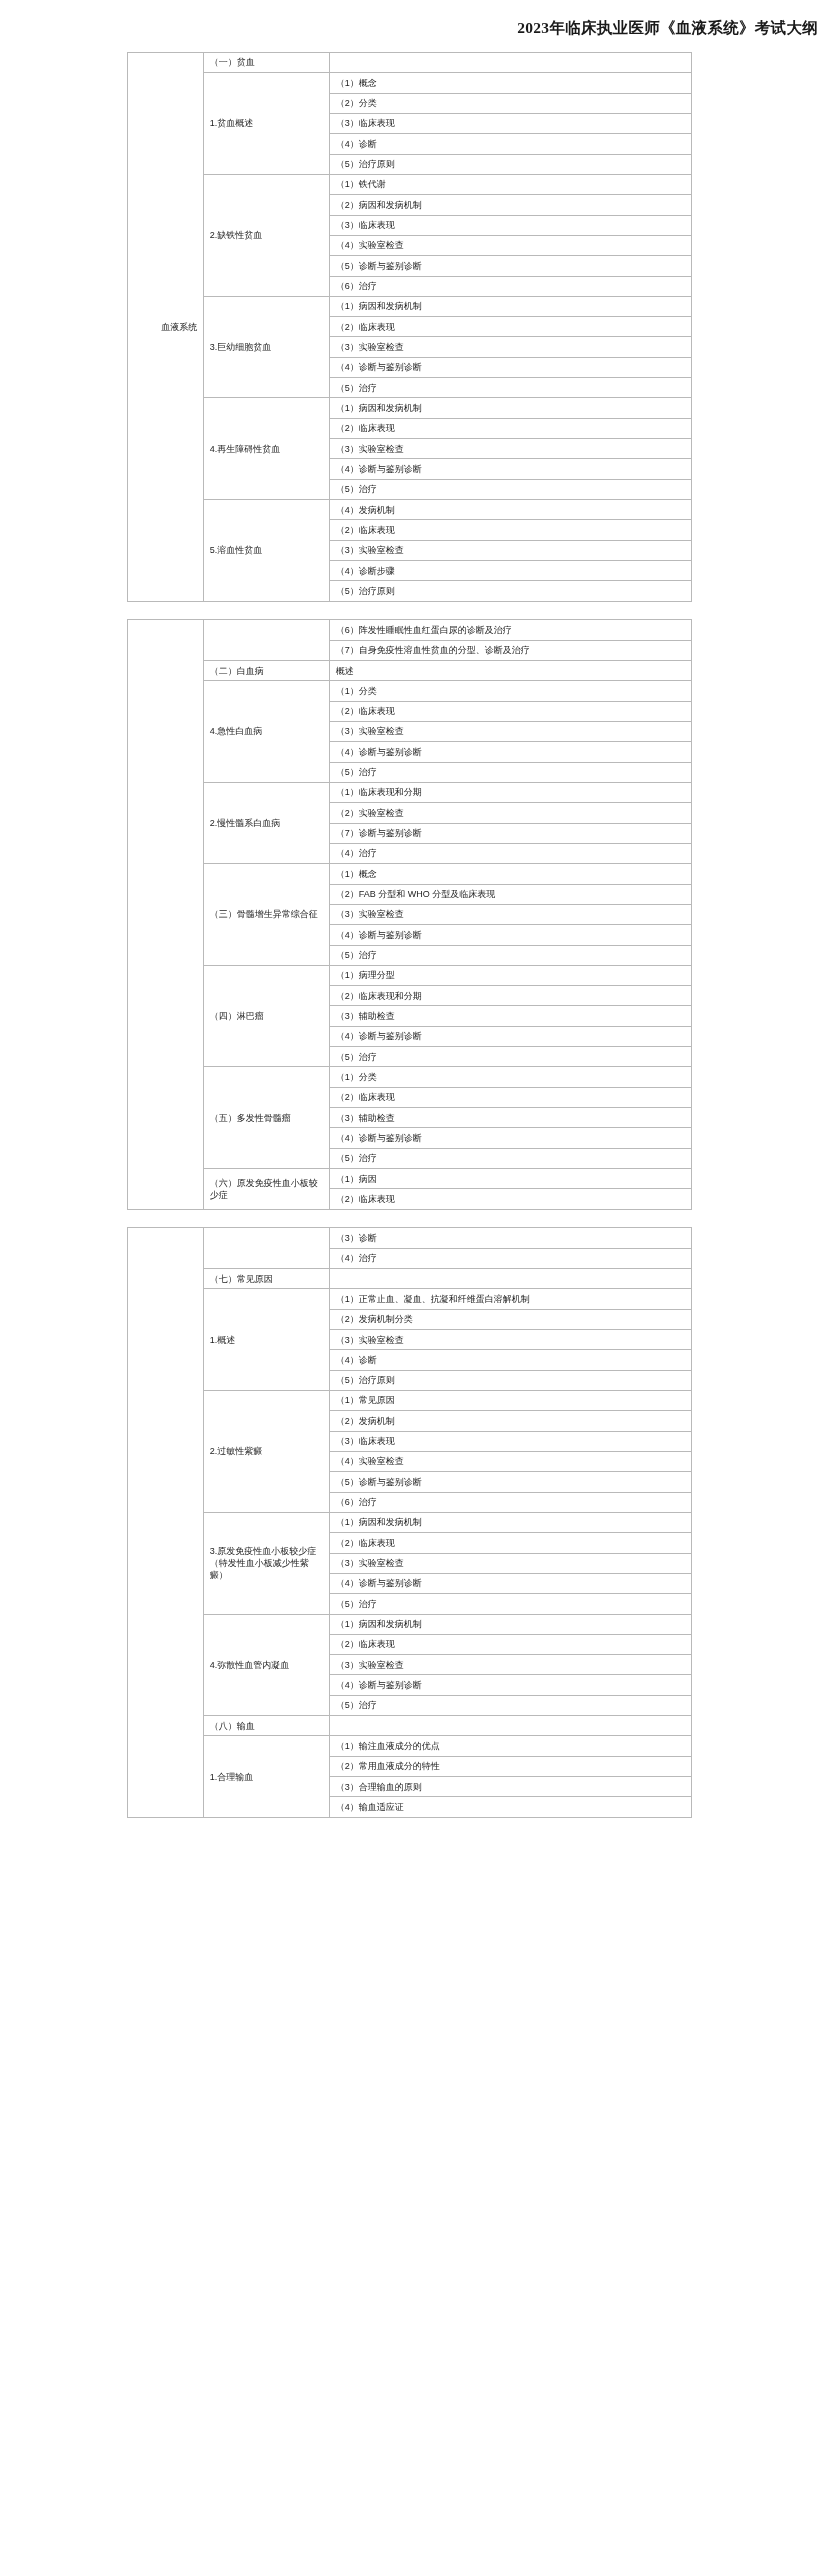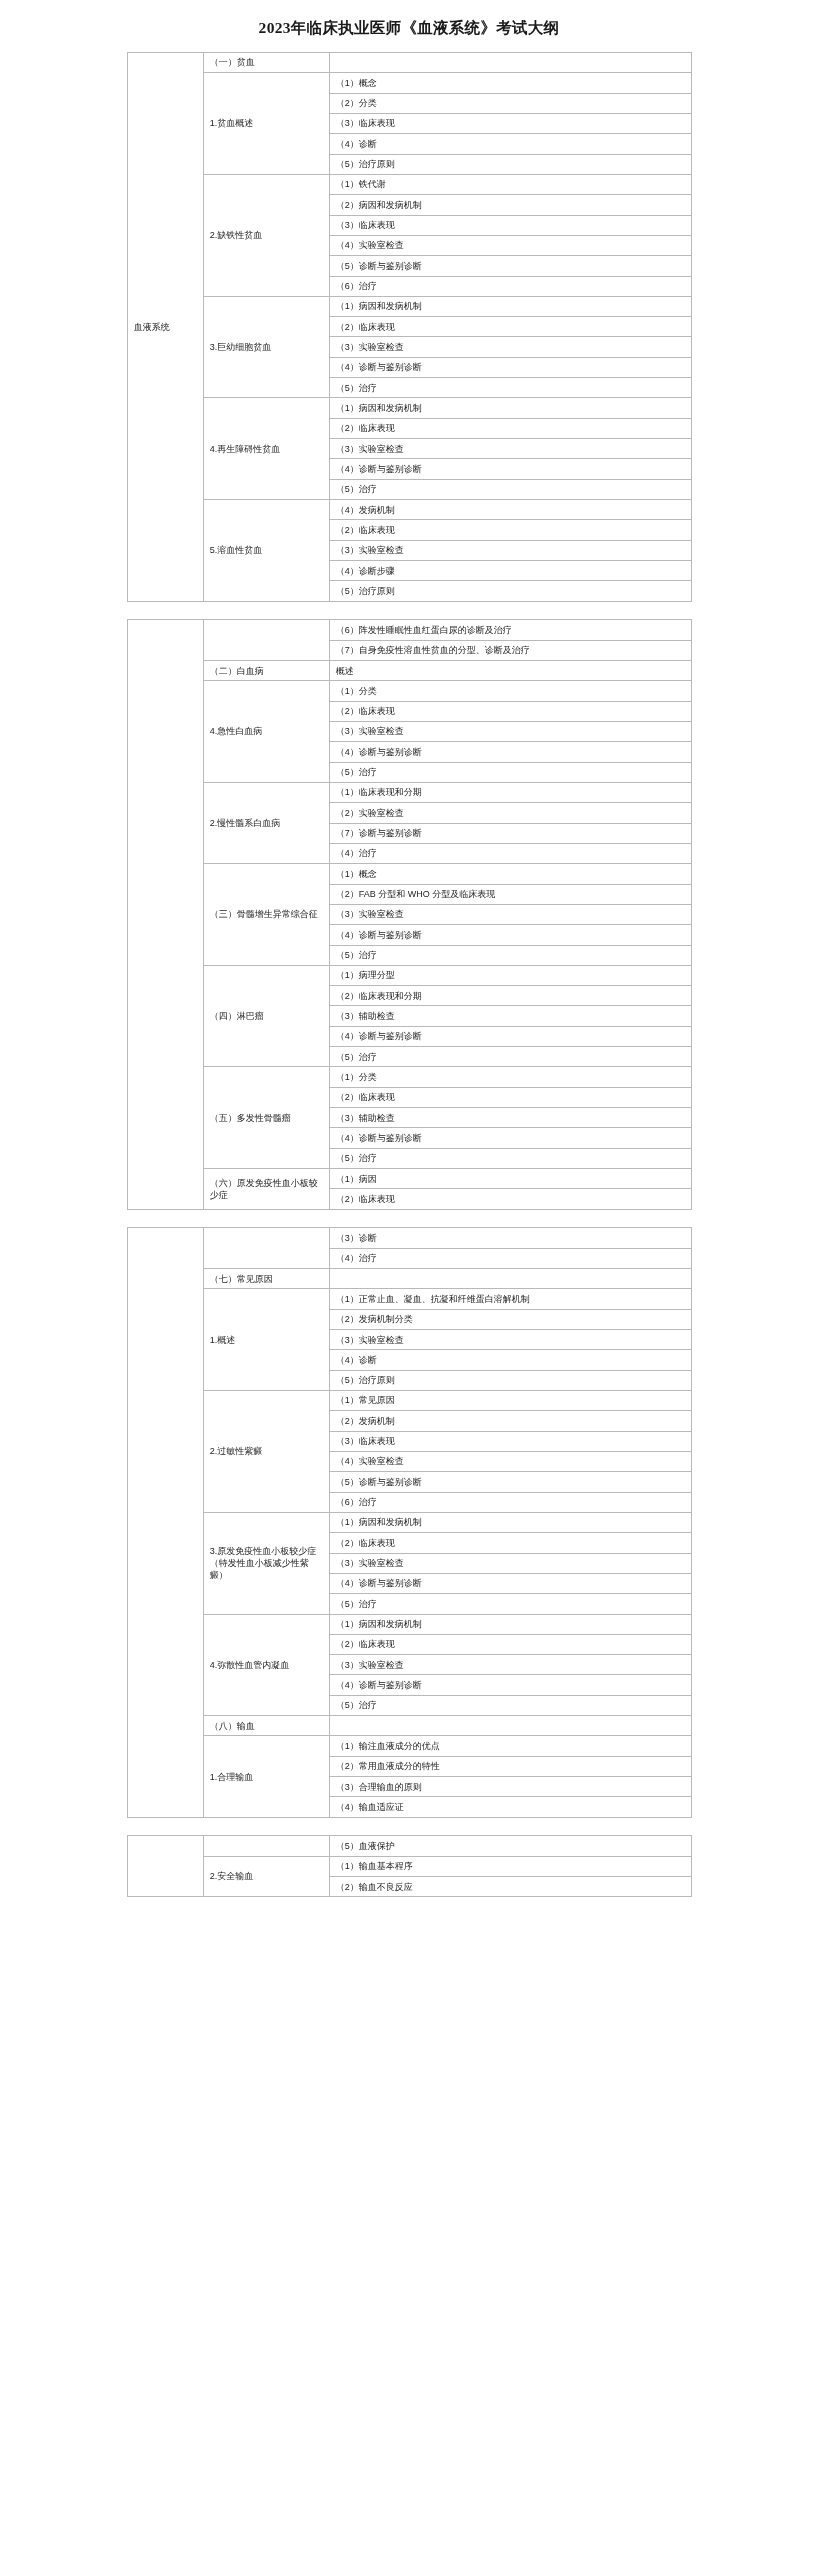--- a/index.html
+++ b/index.html
@@ -8,21 +8,21 @@
     width: 818px;
     background: #ffffff;
     font-family: "Liberation Sans", sans-serif;
     color: #1a1a1a;
   }
   .page {
     width: 818px;
     padding: 0;
   }
   .doc-title {
-    text-align: center;
+    text-align: right;
     font-size: 15.5px;
     font-weight: bold;
     font-family: "Liberation Serif", serif;
     padding: 17.5px 0 13.4px 0;
     letter-spacing: 0.3px;
   }
   .tbl-block {
     margin: 0 auto 17.5px auto;
     width: 565px;
     border-collapse: collapse;
@@ -31,21 +31,21 @@
   }
   .tbl-block td {
     border: 0.5px solid #b9b9b9;
     font-size: 9px;
     line-height: 1.35;
     padding: 3.6px 5.2px 3.6px 6.2px;
     vertical-align: middle;
     font-family: "Liberation Sans", sans-serif;
     color: #1c1c1c;
   }
-  td.c1 { width: 76px; text-align: left; vertical-align: middle; margin-left: 8px; }
+  td.c1 { width: 76px; text-align: right; vertical-align: middle; margin-left: 8px; }
   td.c2 { width: 126px; }
   td.c3 { width: 362px; }
   td.sub-head { }
   td.item { }
   td.detail { }
 </style>
 </head>
 <body>
 
 <div class="page">
@@ -338,32 +338,16 @@
             <td class="c3 detail">（2）常用血液成分的特性</td>
           </tr>
           <tr>
             <td class="c3 detail">（3）合理输血的原则</td>
           </tr>
           <tr>
             <td class="c3 detail">（4）输血适应证</td>
           </tr>
         </tbody>
       </table>
-      <table class="tbl-block">
-        <tbody>
-          <tr>
-            <td class="c1" rowspan="3"></td>
-            <td class="c2 item" rowspan="1"></td>
-            <td class="c3 detail">（5）血液保护</td>
-          </tr>
-          <tr>
-            <td class="c2 item" rowspan="2">2.安全输血</td>
-            <td class="c3 detail">（1）输血基本程序</td>
-          </tr>
-          <tr>
-            <td class="c3 detail">（2）输血不良反应</td>
-          </tr>
-        </tbody>
-      </table>
     </div>
 
 </div>
 
 
 </body></html>

